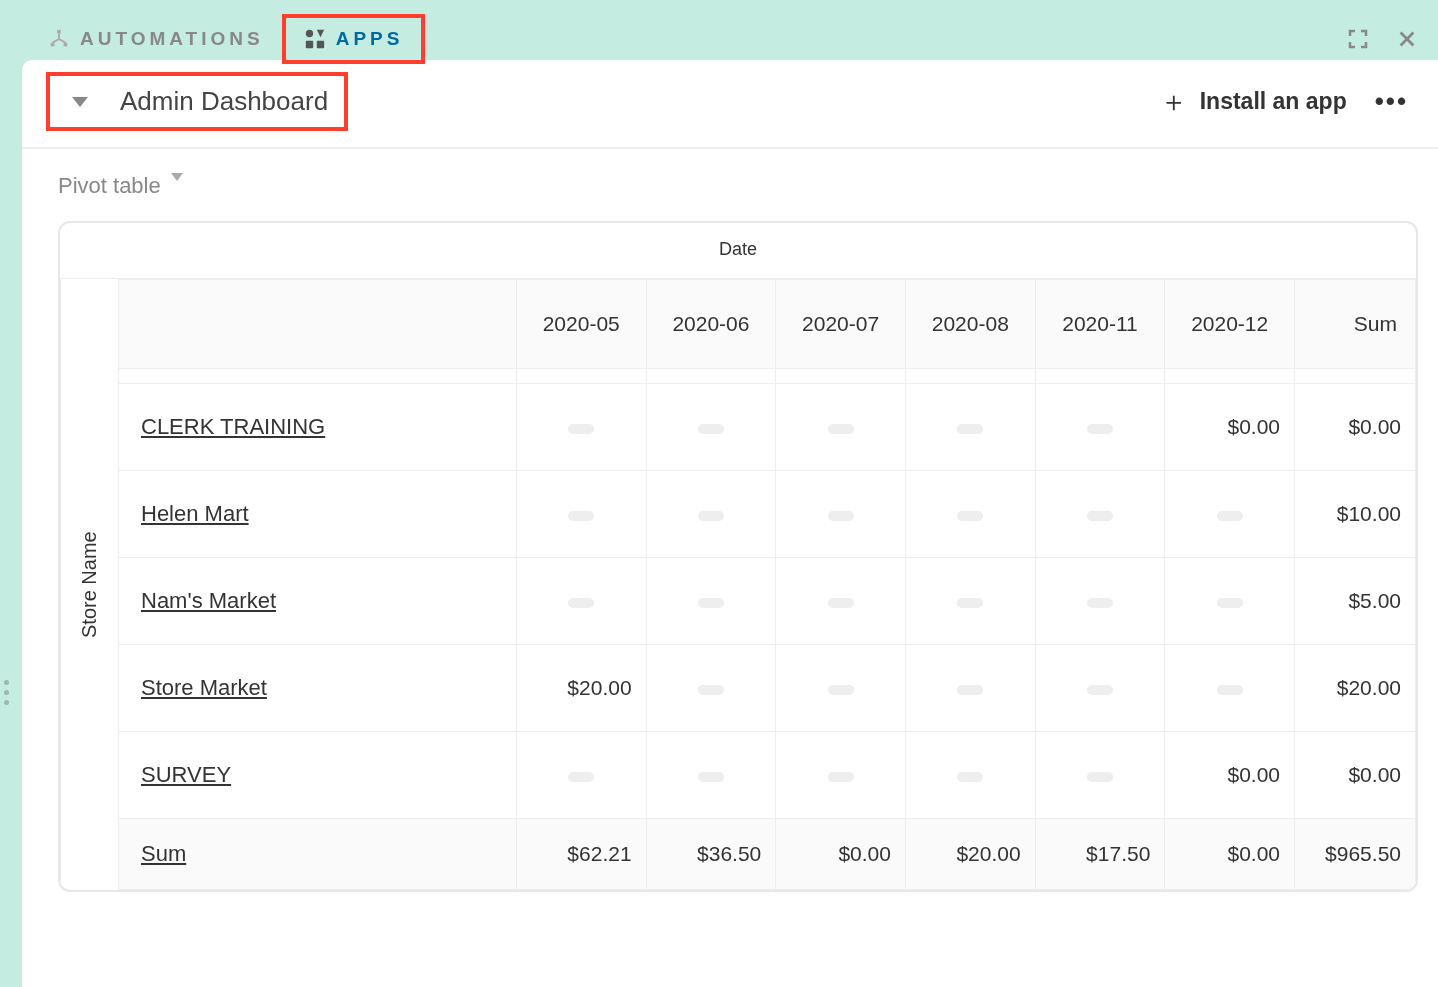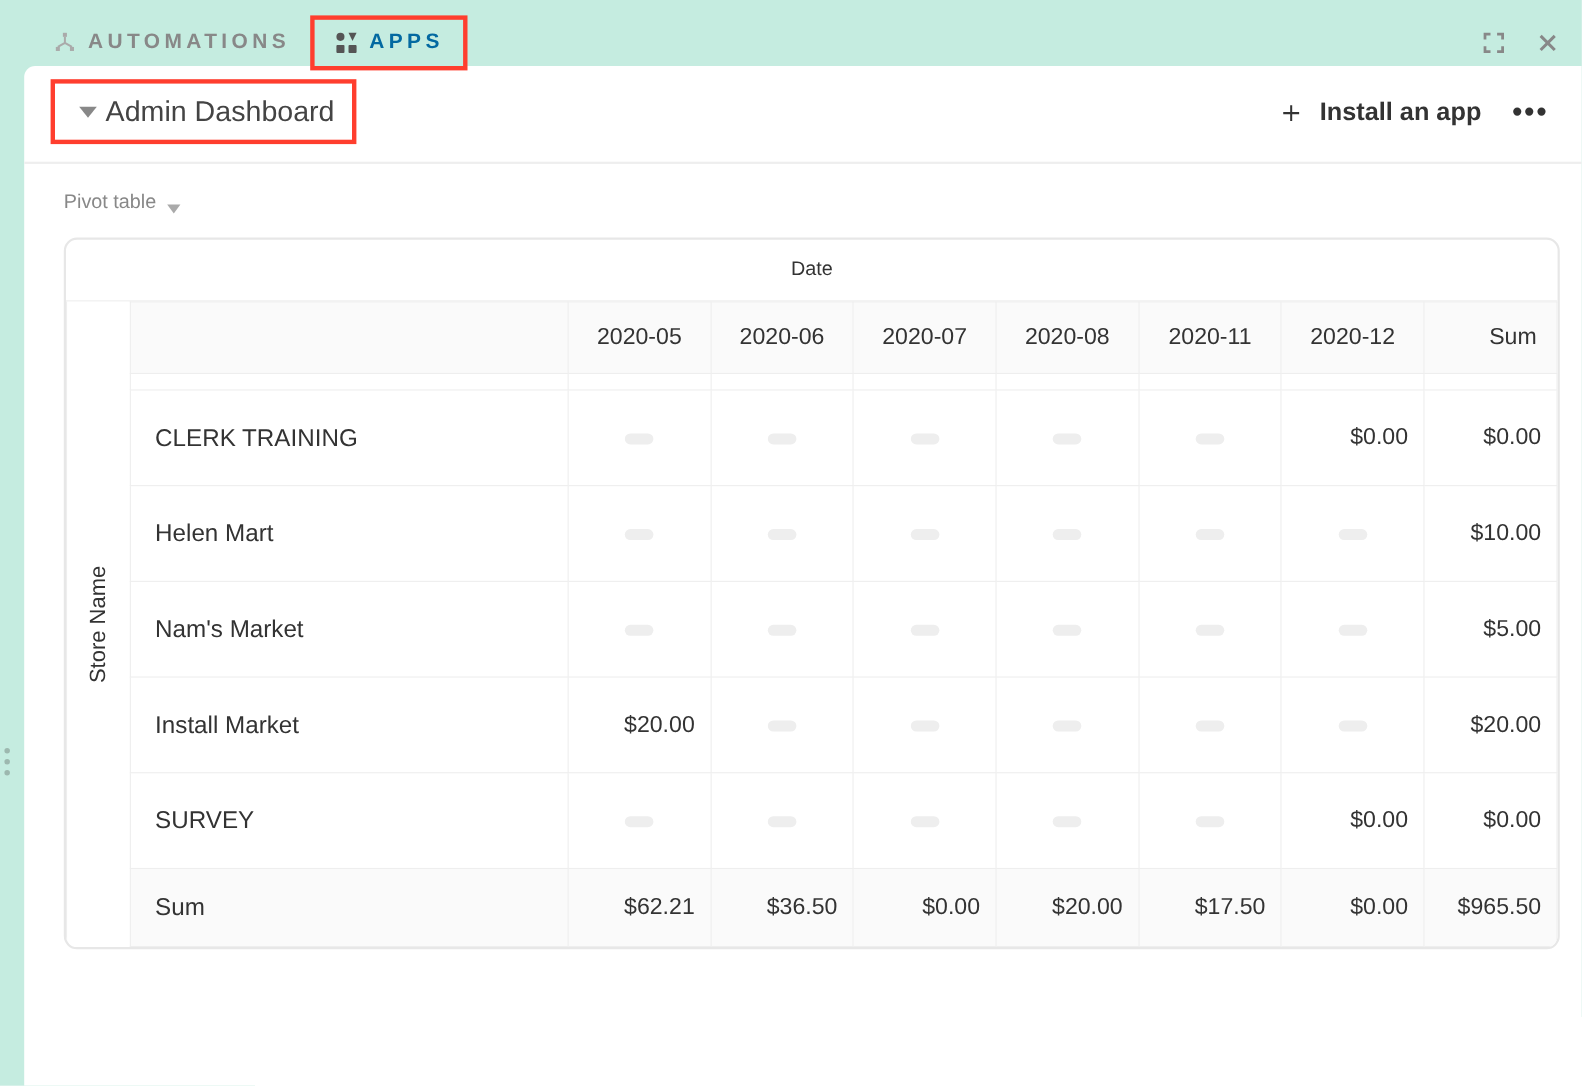--- a/index.html
+++ b/index.html
@@ -55,21 +55,21 @@
   .panel-header {
     display: flex;
     align-items: center;
     padding: 12px 30px 16px 24px;
     border-bottom: 2px solid #eee;
     position: relative;
   }
   .dashboard-selector {
     display: flex;
     align-items: center;
-    gap: 8px;
+    gap: 32px;
     border: 4px solid #ff3e2e;
     padding: 10px 16px 10px 22px;
     cursor: pointer;
   }
   .caret-down {
     width: 0; height: 0;
     border-left: 8px solid transparent;
     border-right: 8px solid transparent;
     border-top: 10px solid #888;
   }
@@ -94,24 +94,24 @@
     cursor: pointer;
   }
   .plus-sign { font-size: 28px; font-weight: 400; line-height: 1; }
   .more-dots { font-size: 26px; letter-spacing: 2px; font-weight: 700; cursor: pointer; color:#333; }
   
   .content {
     padding: 24px 20px 0 36px;
   }
   .pivot-title-row {
     display: flex;
-    align-items: flex-end;
+    align-items: flex-start;
     gap: 10px;
     color: #888;
-    font-size: 18px;
+    font-size: 22px;
     margin-bottom: 22px;
     cursor: pointer;
   }
   .small-caret {
     width: 0; height: 0;
     border-left: 6px solid transparent;
     border-right: 6px solid transparent;
     border-top: 8px solid #aaa;
   }
   
@@ -148,41 +148,42 @@
     width: 100%;
     table-layout: fixed;
   }
   table.pivot th, table.pivot td {
     border: 1px solid #eee;
     font-size: 21px;
   }
   table.pivot thead th {
     background: #fafafa;
     font-weight: 500;
-    padding: 20px 12px;
+    padding: 32px 12px;
     text-align: center;
   }
   table.pivot thead th.corner {
     background: #fafafa;
   }
   table.pivot thead th.sum-head {
     text-align: right;
     padding-right: 18px;
   }
   table.pivot tbody td {
     padding: 30px 14px;
     text-align: right;
     white-space: nowrap;
   }
   table.pivot tbody td.row-label {
     text-align: left;
     padding-left: 22px;
     font-weight: 500;
     color: #333;
     font-size: 22px;
+    text-decoration: underline;
   }
   table.pivot tbody tr.peek td {
     padding-top: 0;
     padding-bottom: 14px;
     border-top: none;
   }
   table.pivot tbody tr.sum-row td {
     background: #fafafa;
     font-weight: 500;
     padding-top: 22px;
@@ -346,21 +347,21 @@
                 <td class="row-label">Nam's Market</td>
                 <td style="text-align: center;"><span class="pill"></span></td>
                 <td style="text-align: center;"><span class="pill"></span></td>
                 <td style="text-align: center;"><span class="pill"></span></td>
                 <td style="text-align: center;"><span class="pill"></span></td>
                 <td style="text-align: center;"><span class="pill"></span></td>
                 <td style="text-align: center;"><span class="pill"></span></td>
                 <td>$5.00</td>
               </tr>
               <tr>
-                <td class="row-label">Install Market</td>
+                <td class="row-label">Store Market</td>
                 <td>$20.00</td>
                 <td style="text-align: center;"><span class="pill"></span></td>
                 <td style="text-align: center;"><span class="pill"></span></td>
                 <td style="text-align: center;"><span class="pill"></span></td>
                 <td style="text-align: center;"><span class="pill"></span></td>
                 <td style="text-align: center;"><span class="pill"></span></td>
                 <td>$20.00</td>
               </tr>
               <tr>
                 <td class="row-label">SURVEY</td>

